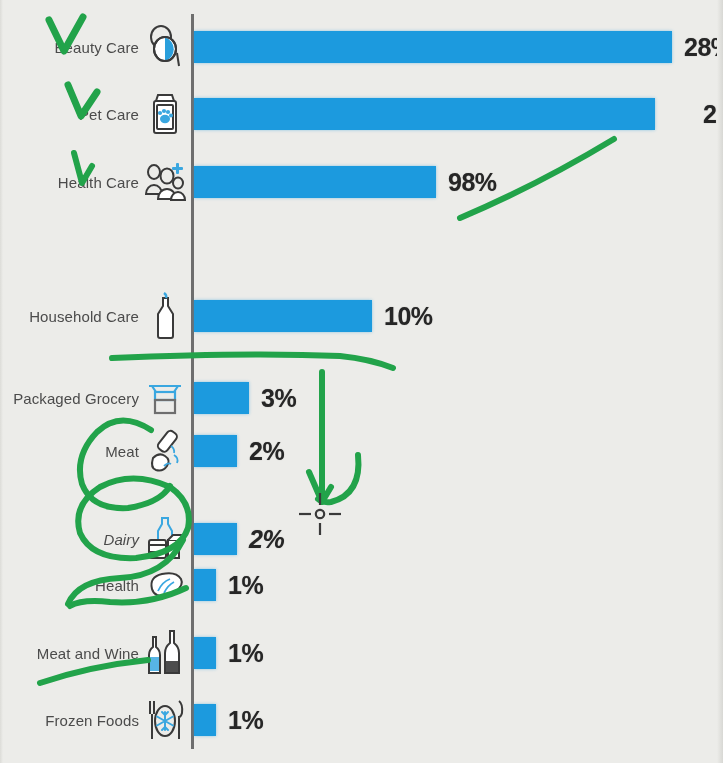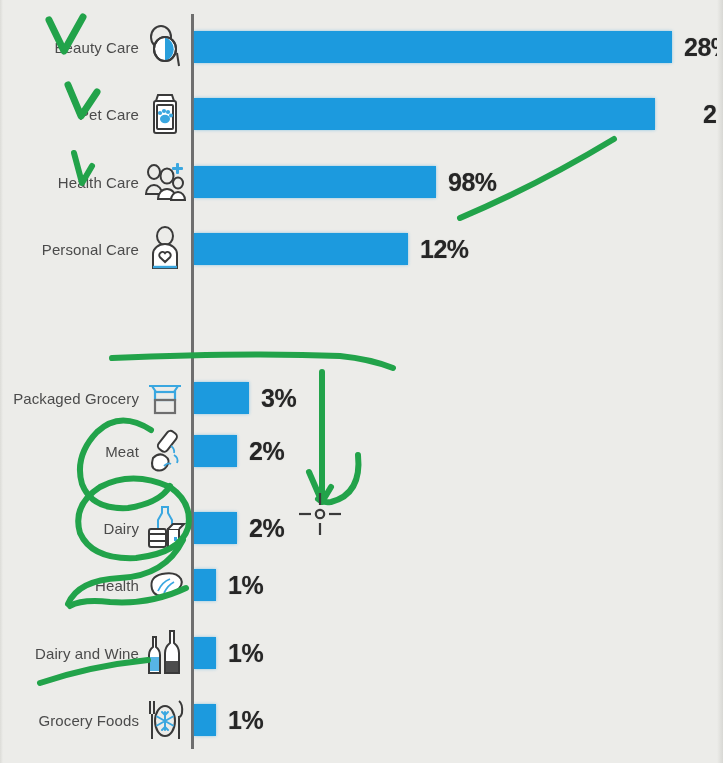--- a/index.html
+++ b/index.html
@@ -149,34 +149,32 @@
     </g>
     <g fill="#3aa7e0">
       <rect x="33" y="2" width="3" height="11" rx="1"></rect>
       <rect x="29" y="6" width="11" height="3" rx="1"></rect>
     </g>
   </svg>
         </div>
         <div class="bar" style="width: 242px; background: rgb(28, 154, 222);"></div>
         <div class="bar-value" style="left: 448px;">98%</div>
       </div>
-      <div class="row" style="top: 219.9px;">
-        <div class="cat-label">Personal Care</div>
-        <div class="icon-cell">
-          <svg class="ico" width="34" height="46" viewBox="0 0 34 46">
-    <g fill="none" stroke="#3a3a3a" stroke-width="2">
-      <ellipse cx="17" cy="10" rx="8" ry="9"></ellipse>
-      <path d="M5 42 V28 a12 10 0 0 1 24 0 V42 z" fill="#fff"></path>
-      <path d="M17 36 l-5-4.8 a3.2 3.2 0 0 1 5-4 a3.2 3.2 0 0 1 5 4 z"></path>
-    </g>
-    <path d="M5 41 h24" stroke="#3aa7e0" stroke-width="2.4"></path>
-  </svg>
-        </div>
-        <div class="bar" style="width: 214px; background: rgb(28, 154, 222);"></div>
-        <div class="bar-value" style="left: 420px;">12%</div>
+      <div class="row" style="top: 287.2px;">
+        <div class="cat-label">Household Care</div>
+        <div class="icon-cell">
+          <svg class="ico" width="30" height="48" viewBox="0 0 30 48">
+    <g fill="#fff" stroke="#3a3a3a" stroke-width="2">
+      <path d="M13 6 h5 v8 l5 8 v22 a2 2 0 0 1 -2 2 h-11 a2 2 0 0 1 -2 -2 V22 l5 -8 z"></path>
+    </g>
+    <path d="M14 1 q3 2 2 5" stroke="#3aa7e0" stroke-width="2.4" fill="none"></path>
+  </svg>
+        </div>
+        <div class="bar" style="width: 178px; background: rgb(28, 154, 222);"></div>
+        <div class="bar-value" style="left: 384px;">10%</div>
       </div>
       <div class="row" style="top: 369px;">
         <div class="cat-label">Packaged Grocery</div>
         <div class="icon-cell">
           <svg class="ico" width="40" height="36" viewBox="0 0 40 36">
     <g fill="none" stroke="#3aa7e0" stroke-width="2.2">
       <path d="M4 6 h32 M7 6 l4 6 M33 6 l-4 6"></path>
       <rect x="10" y="12" width="20" height="8"></rect>
     </g>
     <rect x="10" y="20" width="20" height="13" fill="none" stroke="#6e6e6e" stroke-width="2.2"></rect>
@@ -195,21 +193,21 @@
     </g>
     <g fill="none" stroke="#3aa7e0" stroke-width="1.8">
       <path d="M27 18 q4 3 3 7 M20 38 q4 -4 7 -2"></path>
       <path d="M30 27 q5 3 3 8"></path>
     </g>
   </svg>
         </div>
         <div class="bar" style="width: 43px; background: rgb(28, 154, 222);"></div>
         <div class="bar-value" style="left: 249px;">2%</div>
       </div>
-      <div class="row" style="top: 499px;">
+      <div class="row" style="top: 510px; font-style: italic;">
         <div class="cat-label">Dairy</div>
         <div class="icon-cell">
           <svg class="ico" width="42" height="46" viewBox="0 0 42 46">
     <g fill="none" stroke="#3aa7e0" stroke-width="2">
       <path d="M18 2 h6 v6 l4 7 v12 h-14 V15 l4 -7 z"></path>
     </g>
     <g fill="#fff" stroke="#3a3a3a" stroke-width="2">
       <rect x="5" y="24" width="17" height="18" rx="2"></rect>
       <path d="M5 29 h17 M5 36 h17"></path>
       <path d="M24 24 h11 v18 h-11 z"></path>
@@ -230,38 +228,38 @@
     </g>
     <g fill="none" stroke="#3aa7e0" stroke-width="1.8">
       <path d="M14 22 q4 -9 12 -12 M20 24 q4 -8 10 -11"></path>
     </g>
   </svg>
         </div>
         <div class="bar" style="width: 22px; background: rgb(28, 154, 222);"></div>
         <div class="bar-value" style="left: 228px;">1%</div>
       </div>
       <div class="row" style="top: 623.7px;">
-        <div class="cat-label">Dairy and Wine</div>
+        <div class="cat-label">Meat and Wine</div>
         <div class="icon-cell">
           <svg class="ico" width="42" height="48" viewBox="0 0 42 48">
     <g fill="#fff" stroke="#3a3a3a" stroke-width="2">
       <path d="M9 8 h3 v10 q4 3 4 8 v18 h-11 V26 q0 -5 4 -8 z"></path>
       <path d="M26 2 h4 v12 q5 4 5 10 v20 h-14 V24 q0 -6 5 -10 z"></path>
     </g>
     <g fill="#3aa7e0" opacity=".85">
       <rect x="6" y="28" width="9" height="14"></rect>
     </g>
     <rect x="22" y="32" width="13" height="12" fill="#3a3a3a" opacity=".9"></rect>
   </svg>
         </div>
         <div class="bar" style="width: 22px; background: rgb(28, 154, 222);"></div>
         <div class="bar-value" style="left: 228px;">1%</div>
       </div>
       <div class="row" style="top: 691px;">
-        <div class="cat-label">Grocery Foods</div>
+        <div class="cat-label">Frozen Foods</div>
         <div class="icon-cell">
           <svg class="ico" width="42" height="46" viewBox="0 0 42 46">
     <g fill="none" stroke="#3a3a3a" stroke-width="2">
       <ellipse cx="21" cy="24" rx="10" ry="15"></ellipse>
       <path d="M6 4 v13 M10 4 v13 M8 17 v25"></path>
       <path d="M35 4 q4 3 3 12 q-1 4 -3 4 v22"></path>
     </g>
     <g stroke="#3aa7e0" stroke-width="2" stroke-linecap="round">
       <path d="M21 15 v18 M13 19.5 l16 9 M29 19.5 l-16 9"></path>
       <path d="M21 18 l-3 -3 M21 18 l3 -3 M21 30 l-3 3 M21 30 l3 3"></path>

